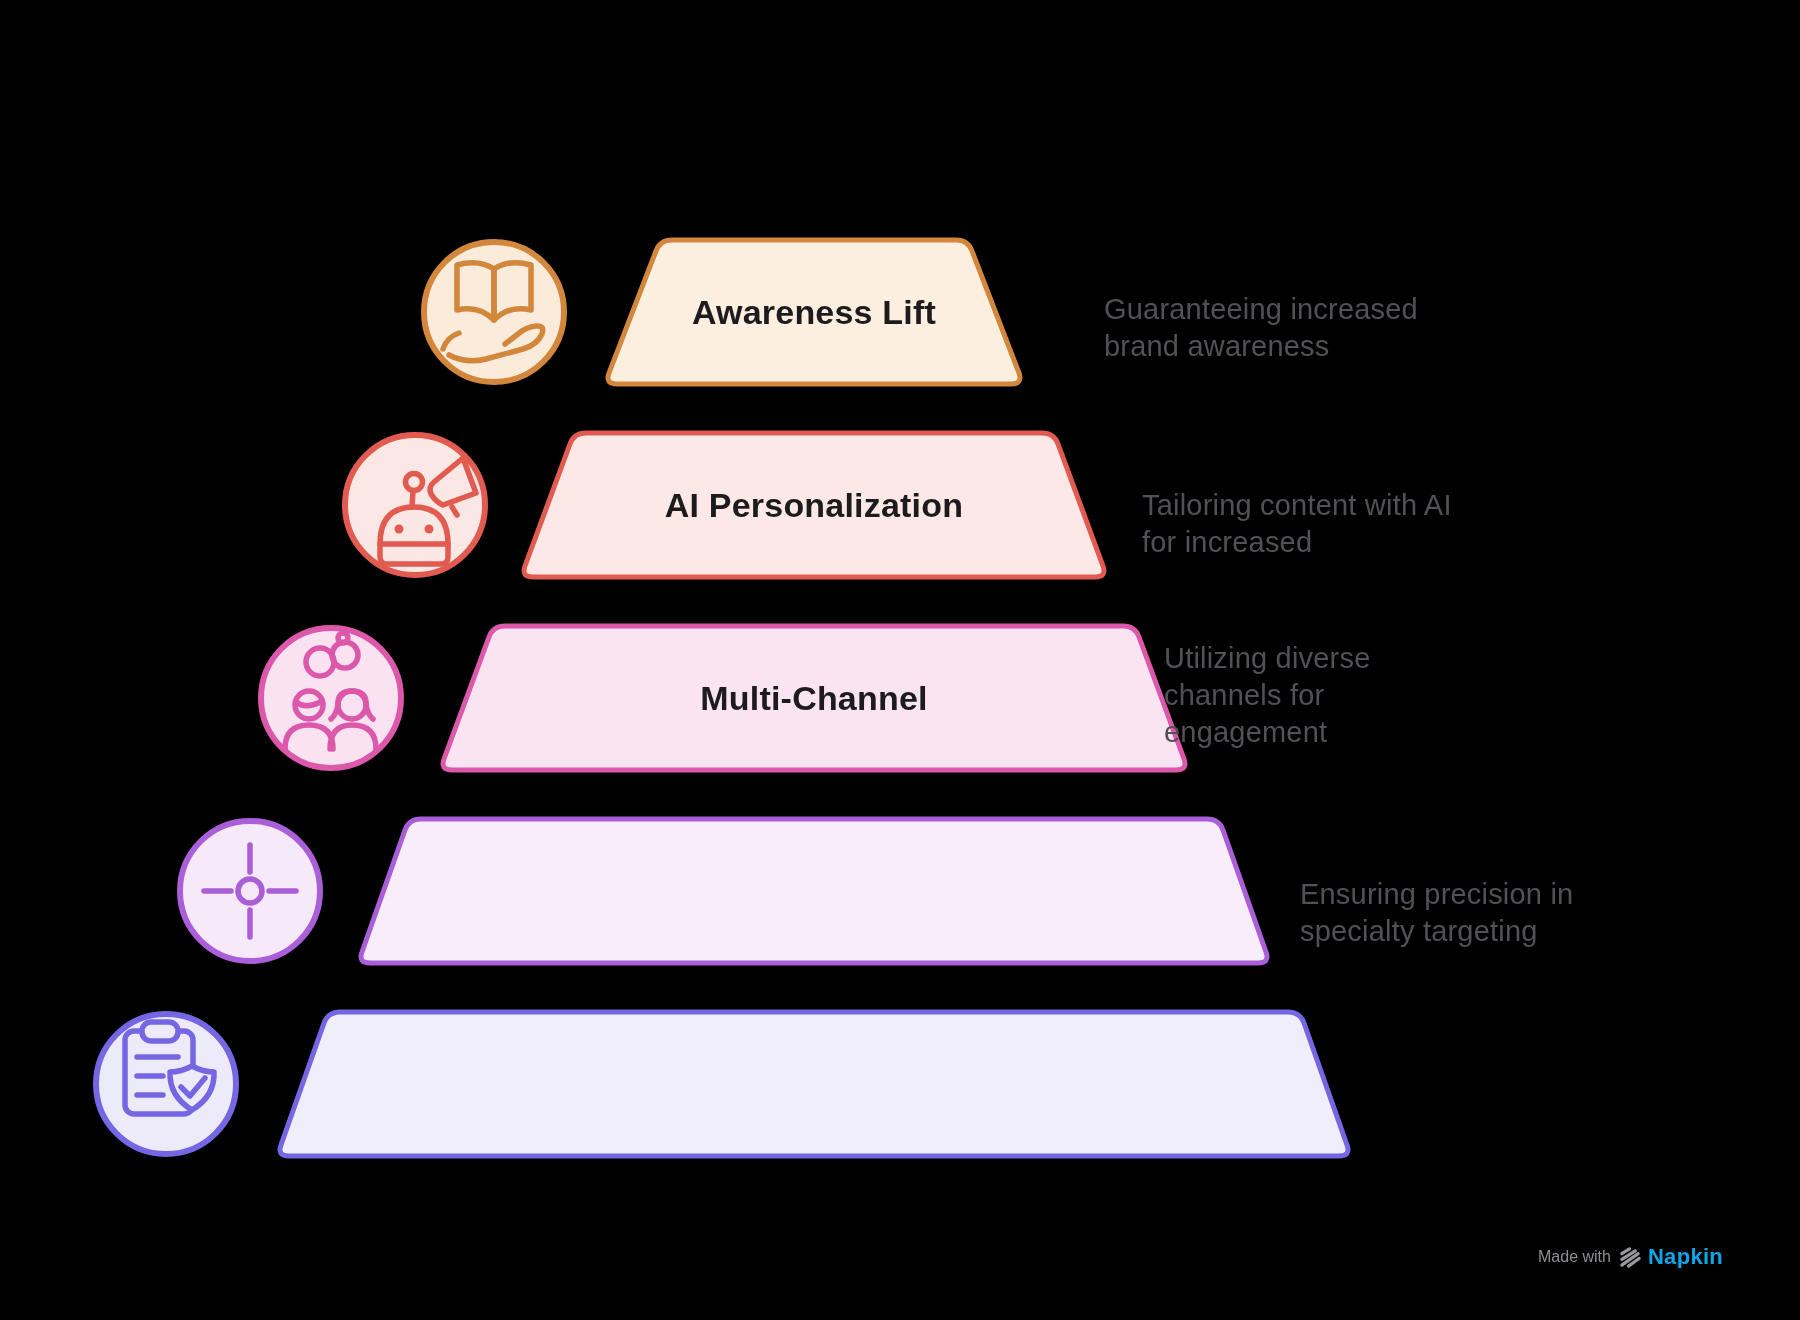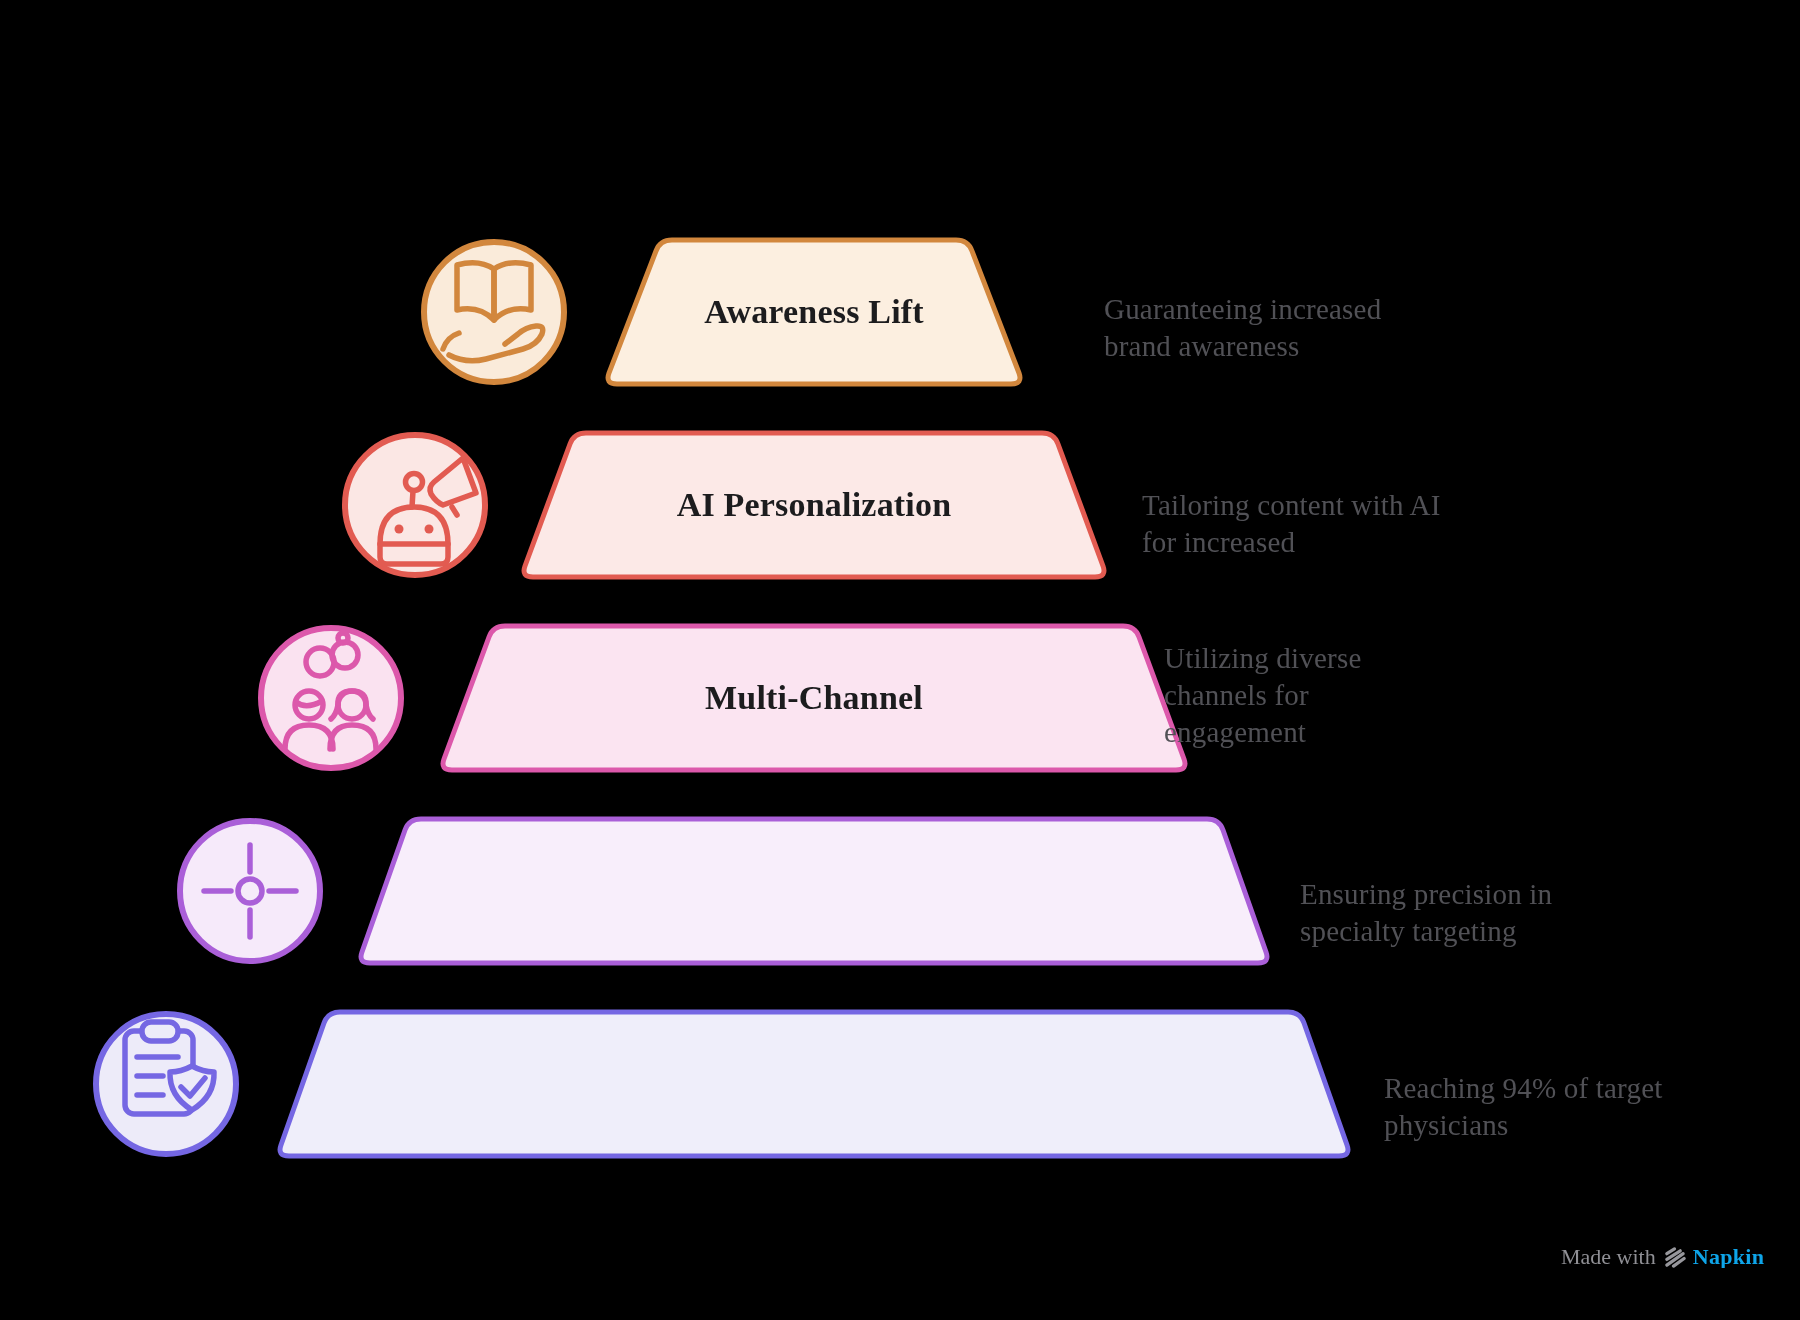--- a/index.html
+++ b/index.html
@@ -1,24 +1,24 @@
 <!DOCTYPE html>
 <html><head>
 <meta charset="utf-8">
 <style>
   html,body{margin:0;padding:0;background:#000;}
   .stage{position:relative;width:1800px;height:1268px;background:#000;overflow:hidden;
-         font-family:Liberation Serif, serif;}
+         font-family:Liberation Sans, sans-serif;}
   .scene{position:absolute;left:0;top:0;}
   .level-title{position:absolute;left:414px;width:800px;text-align:center;
                font-size:34px;font-weight:600;color:#1c1c1e;line-height:48px;letter-spacing:.2px;}
   .level-desc{position:absolute;font-size:29px;line-height:37px;color:#515156;
               white-space:pre-line;letter-spacing:.2px;}
   .watermark{position:absolute;left:1538px;top:1244px;display:flex;align-items:center;gap:7px;}
-  .wm-prefix{font-size:22px;color:#8f8f94;font-weight:500;margin-left:23px;}
+  .wm-prefix{font-size:16px;color:#8f8f94;font-weight:500;}
   .wm-brand{font-size:22px;color:#0ea5e9;font-weight:700;letter-spacing:.3px;}
 </style>
 </head>
 <body>
 
 <div class="stage">
 
   <svg class="scene" width="1800" height="1320" viewBox="0 0 1800 1320">
 
     <g>
@@ -98,22 +98,20 @@
 
   <div class="level-desc" style="left:1104px;top:291px">Guaranteeing increased
 brand awareness</div>
   <div class="level-desc" style="left:1142px;top:487px">Tailoring content with AI
 for increased</div>
   <div class="level-desc" style="left:1164px;top:640px">Utilizing diverse
 channels for
 engagement</div>
   <div class="level-desc" style="left:1300px;top:876px">Ensuring precision in
 specialty targeting</div>
-  <div class="level-desc" style="left:1384px;top:1070px">Reaching 94% of target
-physicians</div>
 
   <div class="watermark">
     <span class="wm-prefix">Made with</span>
     <svg width="23" height="23" viewBox="0 0 24 24">
       <g fill="none" stroke="#97979c" stroke-width="3.4" stroke-linecap="round">
         <path d="M4 8 L12 3"></path>
         <path d="M4 14 L18 5"></path>
         <path d="M4 20 L21 8"></path>
         <path d="M11 21 L22 13"></path>
       </g>

